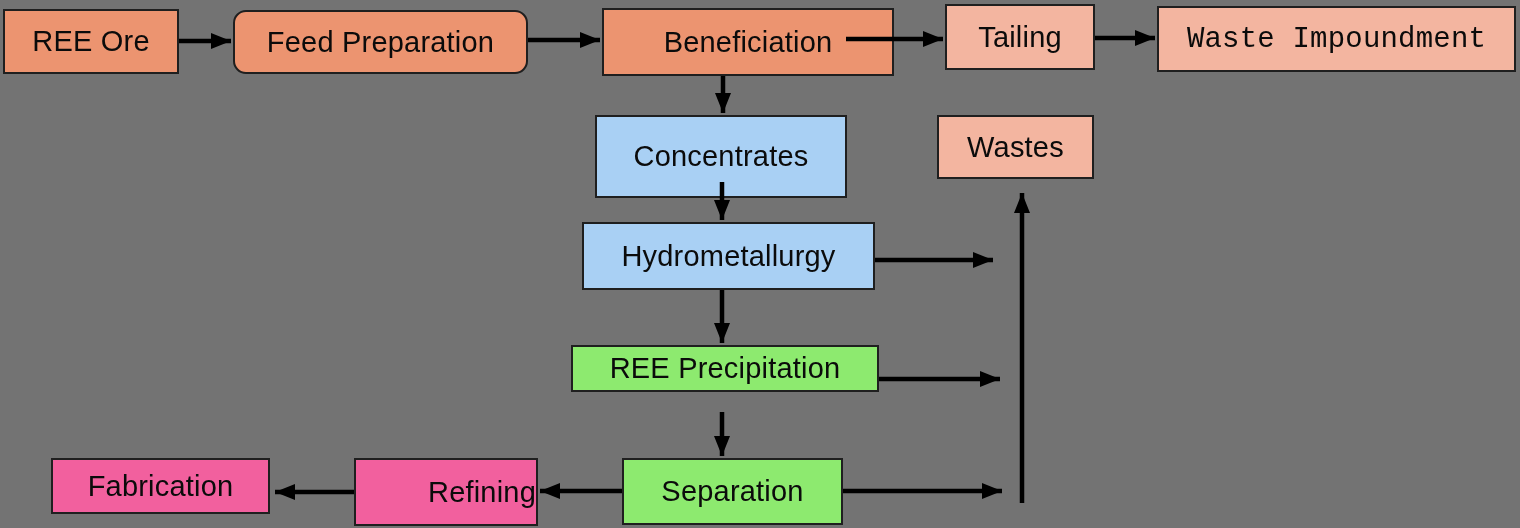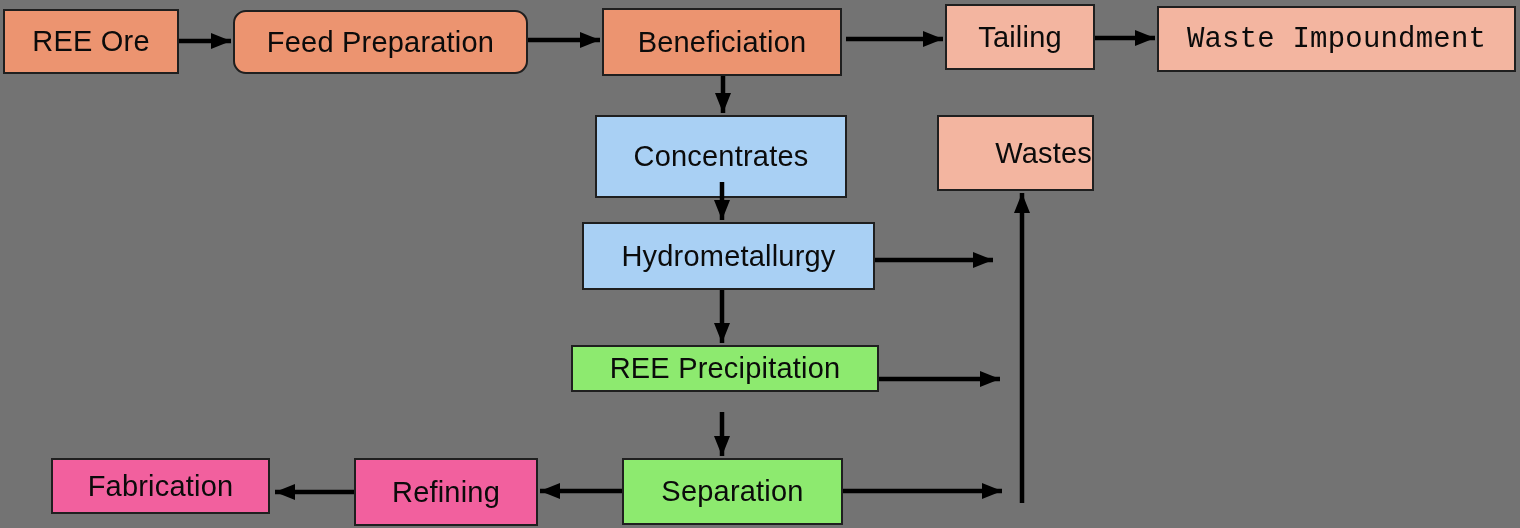--- a/index.html
+++ b/index.html
@@ -49,53 +49,53 @@
 <div id="diagram">
 
   <div class="node c-salmon-dark" style="left:3px;   top:9px;  width:176px; height:65px;">
     <span>REE Ore</span>
   </div>
 
   <div class="node c-salmon-dark" style="left:233px; top:10px; width:295px; height:64px;border-radius:13px;">
     <span>Feed Preparation</span>
   </div>
 
-  <div class="node c-salmon-dark" style="left:602px; top:8px;  width:240px; height:68px;">
+  <div class="node c-salmon-dark" style="left:602px; top:8px;  width:292px; height:68px;">
     <span>Beneficiation</span>
   </div>
 
   <div class="node c-salmon-light" style="left:945px; top:4px;  width:150px; height:66px;">
     <span>Tailing</span>
   </div>
 
   <div class="node c-salmon-light" style="left:1157px; top:6px; width:359px; height:66px;font-family:Liberation Mono, monospace;">
     <span>Waste Impoundment</span>
   </div>
 
   <div class="node c-blue" style="left:595px; top:115px; width:252px; height:83px;">
     <span>Concentrates</span>
   </div>
 
-  <div class="node c-salmon-light" style="left:937px; top:115px; width:157px; height:76px;justify-content:flex-end;">
+  <div class="node c-salmon-light" style="left:937px; top:115px; width:157px; height:64px;">
     <span>Wastes</span>
   </div>
 
   <div class="node c-blue" style="left:582px; top:222px; width:293px; height:68px;">
     <span>Hydrometallurgy</span>
   </div>
 
   <div class="node c-green" style="left:571px; top:345px; width:308px; height:47px;">
     <span>REE Precipitation</span>
   </div>
 
   <div class="node c-green" style="left:622px; top:458px; width:221px; height:67px;">
     <span>Separation</span>
   </div>
 
-  <div class="node c-pink" style="left:354px; top:458px; width:184px; height:68px;">
+  <div class="node c-pink" style="left:354px; top:458px; width:184px; height:68px;justify-content:flex-end;">
     <span>Refining</span>
   </div>
 
   <div class="node c-pink" style="left:51px; top:458px; width:219px; height:56px;">
     <span>Fabrication</span>
   </div>
 
   <svg id="arrow-layer" width="1520" height="528" viewBox="0 0 1520 528">
     <defs>
       <marker id="ah" markerUnits="userSpaceOnUse" markerWidth="24" markerHeight="20" refX="20" refY="8" orient="auto">

